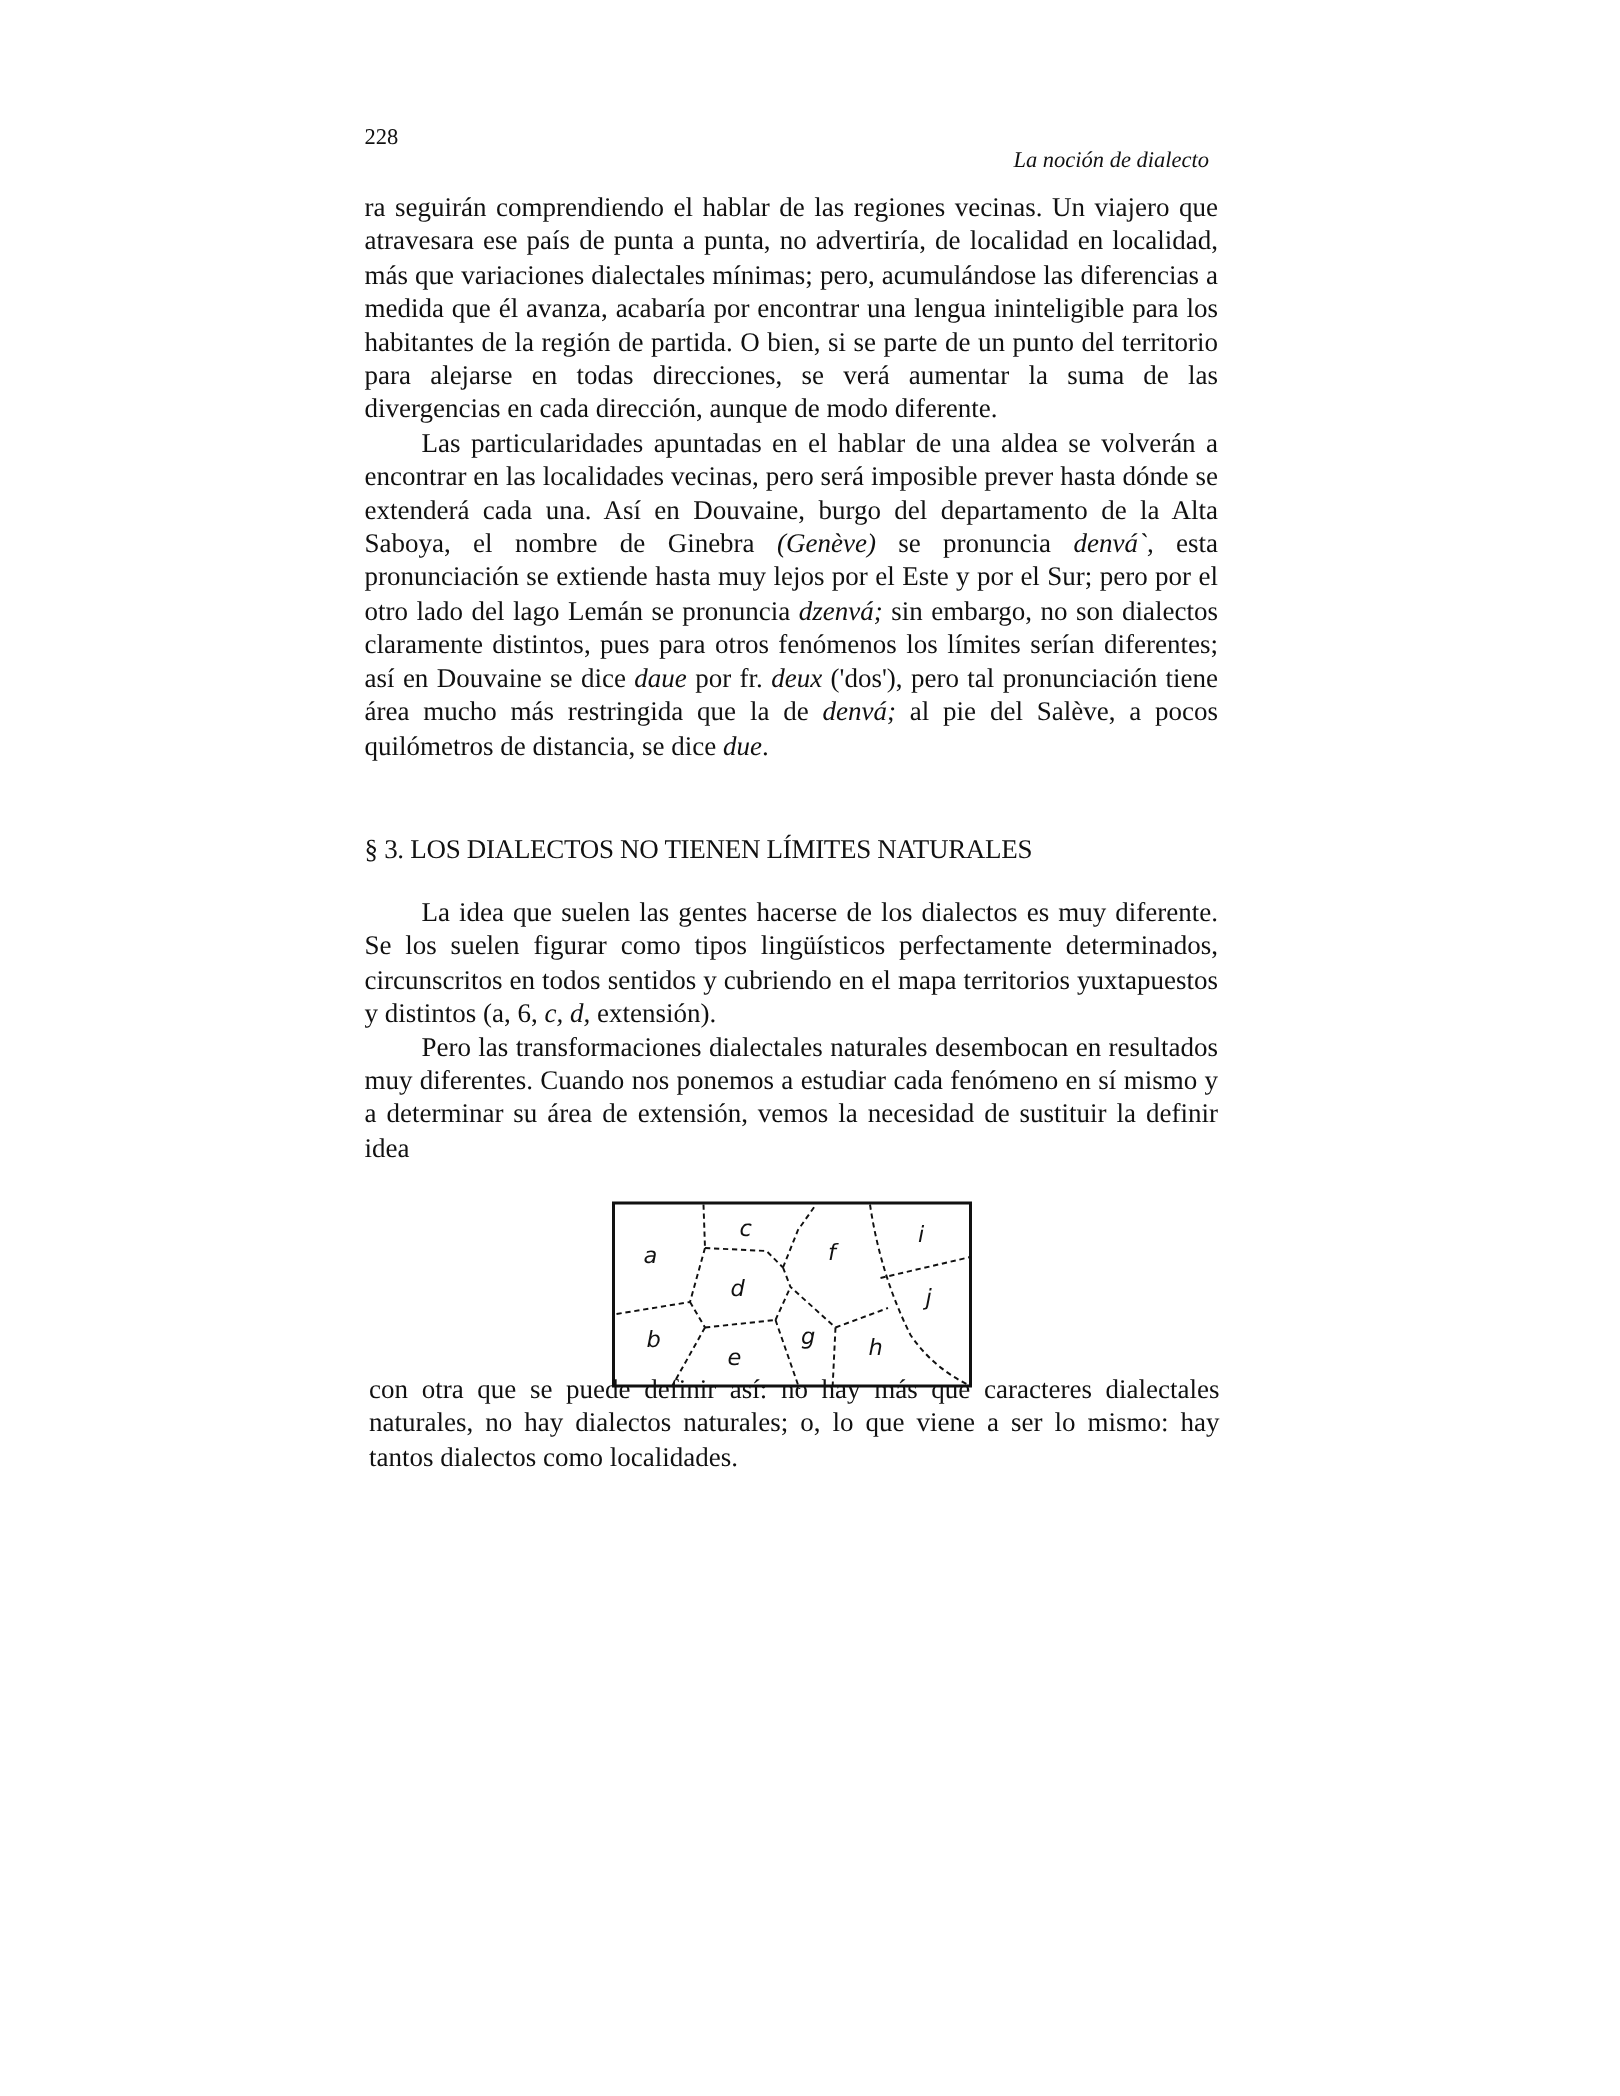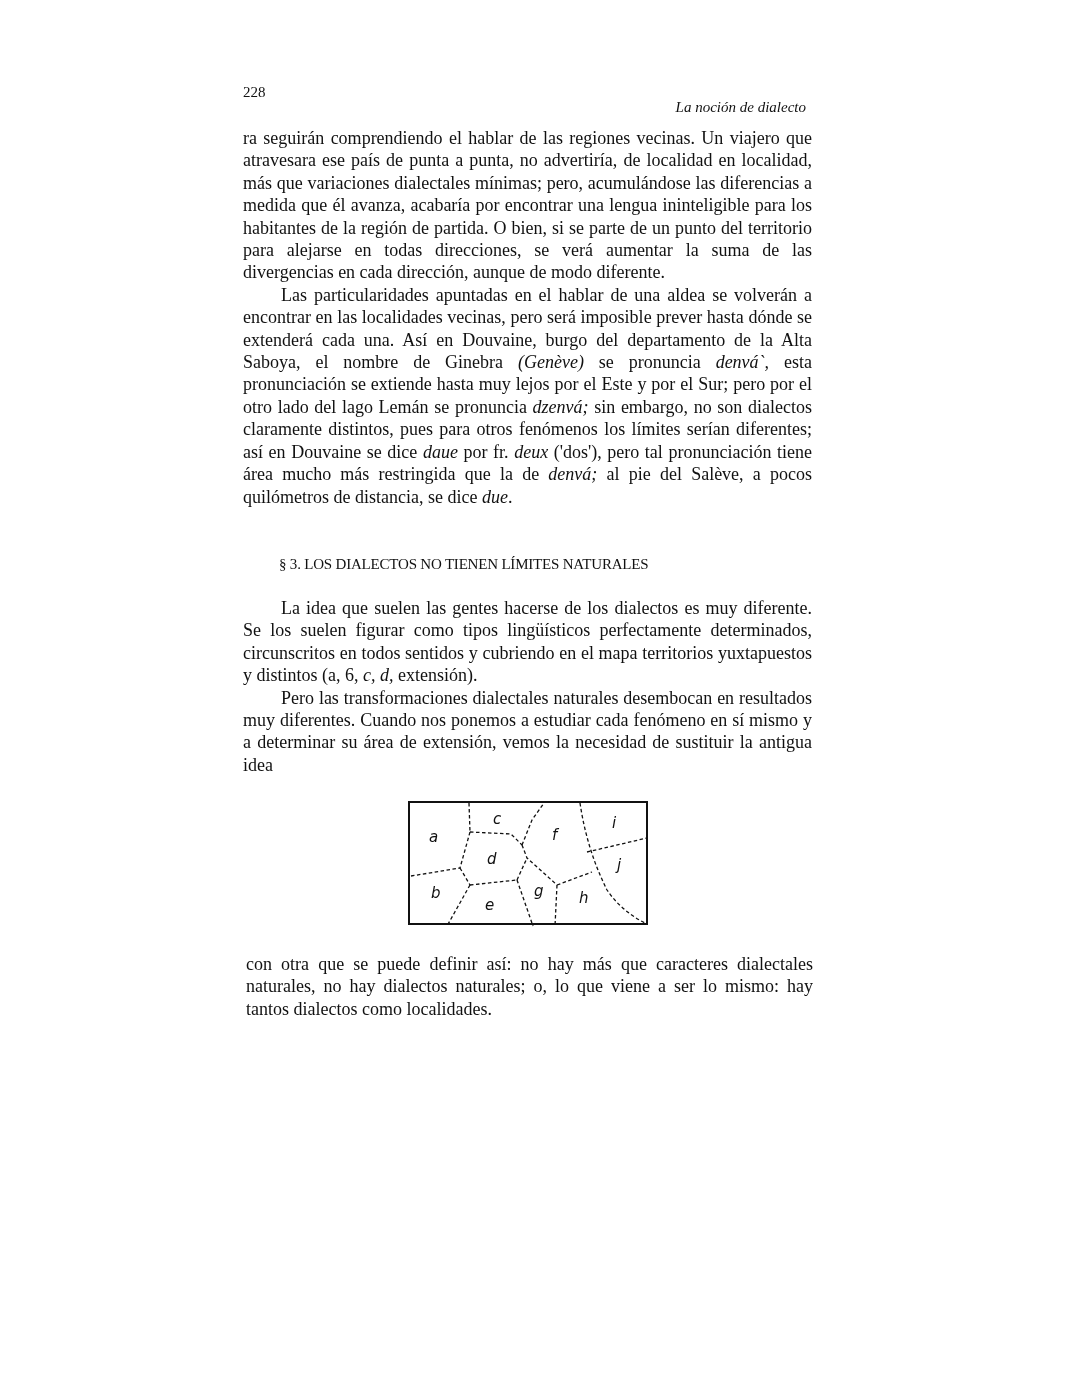--- a/index.html
+++ b/index.html
@@ -14,23 +14,22 @@
     .page-num { position: absolute; left: 0; top: 4px; }
     .running-title { position: absolute; right: 0; top: 2px; font-style: italic; margin-top: 17px; }
     .block {
       position: absolute; left: 243px; width: 569px;
       font-size: 18px; line-height: 22.4px; text-align: justify;
     }
     .block p { margin: 0; }
     .block p.indent { text-indent: 38px; }
     .block i { }
     .section-heading {
-      position: absolute; left: 243px; top: 556px; font-size: 15px;
+      position: absolute; left: 243px; top: 556px; font-size: 18px;
       letter-spacing: -0.2px;
-      margin-left: 36px;
     }
     .diagram {
       position: absolute; left: 407px; top: 800px; width: 244px; height: 128px;
     }
     .diagram svg { display: block; }
     .region-label {
       font-family: "DejaVu Sans", sans-serif; font-size: 15px; font-style: italic;
     }
   </style>
 </head>
@@ -43,21 +42,21 @@
 
 <div class="block" style="top:127px;">
   <p>ra seguirán comprendiendo el hablar de las regiones vecinas. Un viajero que atravesara ese país de punta a punta, no advertiría, de localidad en localidad, más que variaciones dialectales mínimas; pero, acumulándose las diferencias a medida que él avanza, acabaría por encontrar una lengua ininteligible para los habitantes de la región de partida. O bien, si se parte de un punto del territorio para alejarse en todas direcciones, se verá aumentar la suma de las divergencias en cada dirección, aunque de modo diferente.</p>
   <p class="indent"><span>Las particularidades apuntadas en el hablar de una aldea se volverán a encontrar en las localidades vecinas, pero será imposible prever hasta dónde se extenderá cada una. Así en Douvaine, burgo del departamento de la Alta Saboya, el nombre de Ginebra </span><i>(Genève)</i><span> se pronuncia </span><i>denvá`,</i><span> esta pronunciación se extiende hasta muy lejos por el Este y por el Sur; pero por el otro lado del lago Lemán se pronuncia </span><i>dzenvá;</i><span> sin embargo, no son dialectos claramente distintos, pues para otros fenómenos los límites serían diferentes; así en Douvaine se dice </span><i>daue</i><span> por fr. </span><i>deux</i><span> ('dos'), pero tal pronunciación tiene área mucho más restringida que la de </span><i>denvá;</i><span> al pie del Salève, a pocos quilómetros de distancia, se dice </span><i>due</i><span>.</span></p>
 </div>
 
 <div class="section-heading">§ 3. LOS DIALECTOS NO TIENEN LÍMITES NATURALES</div>
 
 <div class="block" style="top:597px;">
   <p class="indent"><span>La idea que suelen las gentes hacerse de los dialectos es muy diferente. Se los suelen figurar como tipos lingüísticos perfectamente determinados, circunscritos en todos sentidos y cubriendo en el mapa territorios yuxtapuestos y distintos (a, 6, </span><i>c, d,</i><span> extensión).</span></p>
-  <p class="indent">Pero las transformaciones dialectales naturales desembocan en resultados muy diferentes. Cuando nos ponemos a estudiar cada fenómeno en sí mismo y a determinar su área de extensión, vemos la necesidad de sustituir la antigua idea</p>
+  <p class="indent">Pero las transformaciones dialectales naturales desembocan en resultados muy diferentes. Cuando nos ponemos a estudiar cada fenómeno en sí mismo y a determinar su área de extensión, vemos la necesidad de sustituir la definir idea</p>
 </div>
 
 <div class="diagram">
   <svg width="244" height="128" viewBox="0 0 244 128" xmlns="http://www.w3.org/2000/svg">
     <rect x="2" y="2" width="238" height="122" fill="none" stroke="#111" stroke-width="2"></rect>
     <g fill="none" stroke="#111" stroke-width="1.3" stroke-dasharray="3.5,2.5">
 
       <polyline points="62,3 63,32"></polyline>
 
       <polyline points="63,32 104,34 115,45"></polyline>
@@ -96,15 +95,15 @@
       <text x="78" y="110">e</text>
       <text x="145" y="40">f</text>
       <text x="127" y="96">g</text>
       <text x="172" y="103">h</text>
       <text x="205" y="28">i</text>
       <text x="210" y="70">j</text>
     </g>
   </svg>
 </div>
 
-<div class="block" style="top:953px; left:246px; width:567px;">
+<div class="block" style="top:915px; left:246px; width:567px;">
   <p>con otra que se puede definir así: no hay más que caracteres dialectales naturales, no hay dialectos naturales; o, lo que viene a ser lo mismo: hay tantos dialectos como localidades.</p>
 </div>
 
 </body></html>

